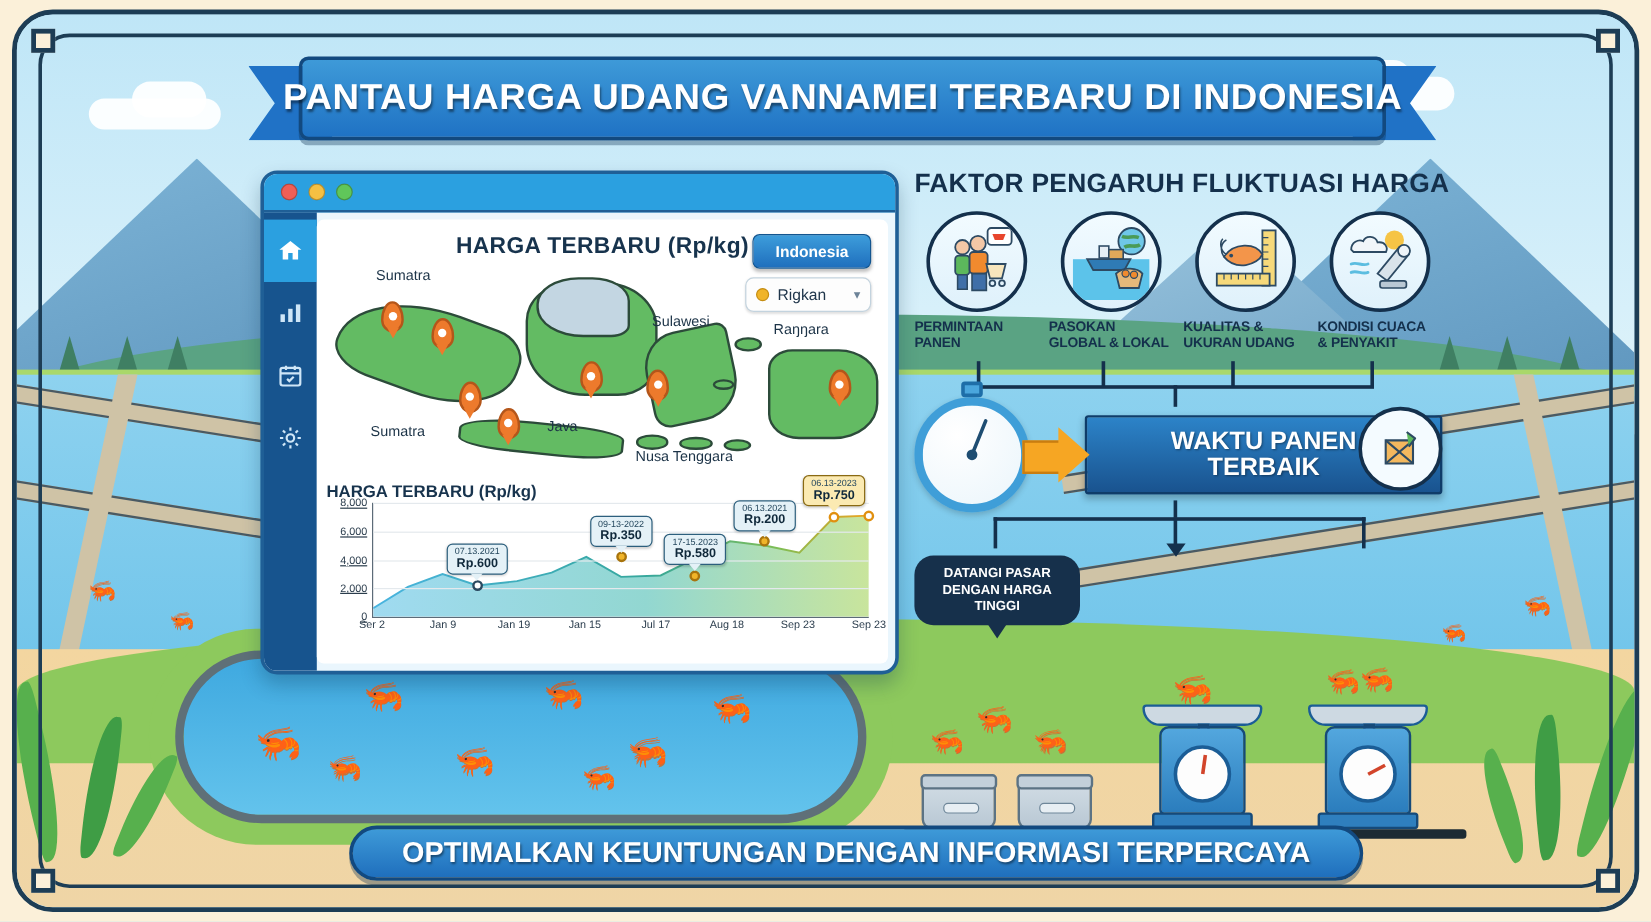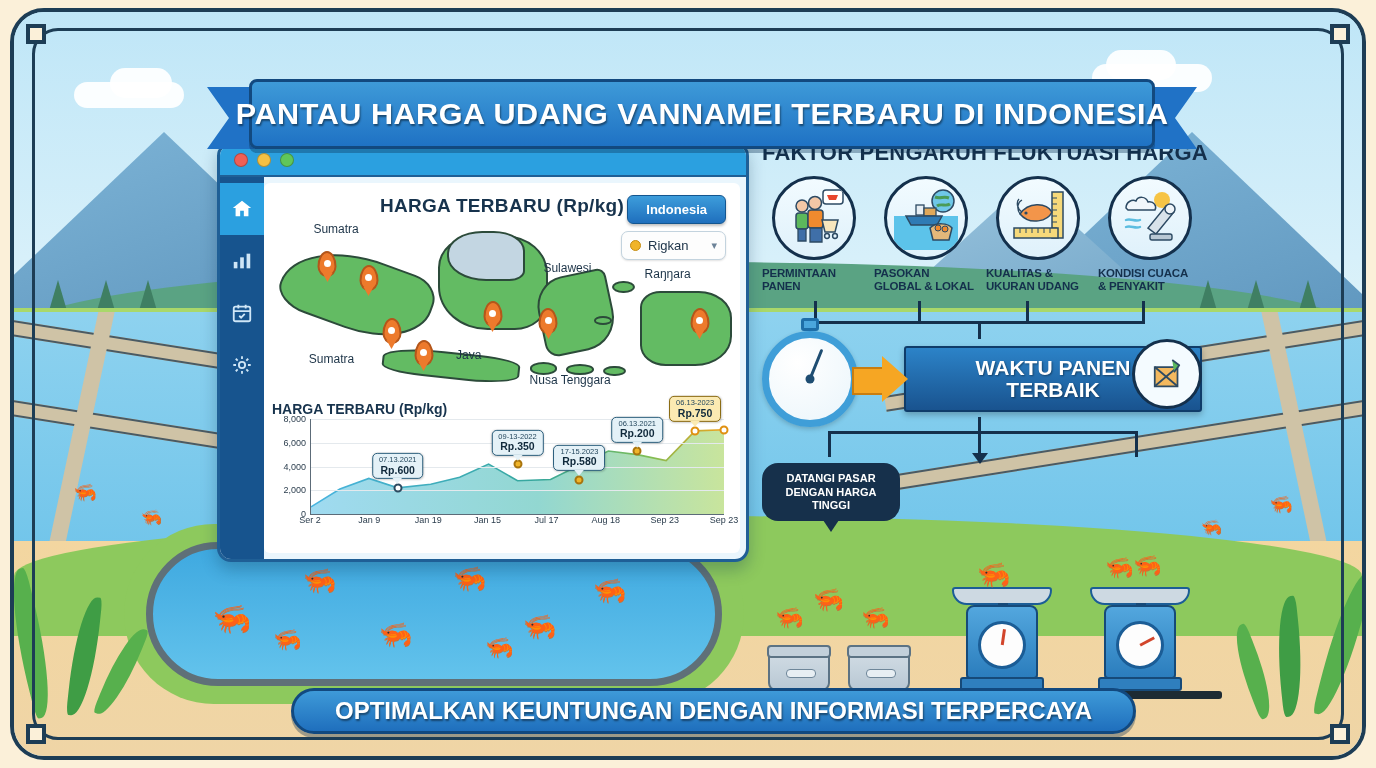--- a/index.html
+++ b/index.html
@@ -72,21 +72,21 @@
   .shrimp{
     position:absolute; font-size:26px; color:#f09a57; transform:rotate(-8deg);
     text-shadow:0 1px 0 #c4733a;
   }
   .leaf{
     position:absolute; background:#57b04d; border-radius:80% 10% 80% 10%;
     transform-origin:bottom center;
   }
 
   
-  .ribbon-wrap{ position:absolute; left:193px; top:35px; width:990px; height:80px; z-index:30;margin-top:32px;}
+  .ribbon-wrap{ position:absolute; left:193px; top:35px; width:990px; height:80px; z-index:30;}
   .ribbon-tailL,.ribbon-tailR{
     position:absolute; top:8px; width:70px; height:62px; background:#2072c6;
   }
   .ribbon-tailL{ left:0; clip-path:polygon(0 0,100% 0,100% 100%,0 100%,22px 50%); }
   .ribbon-tailR{ right:0; clip-path:polygon(0 0,100% 0,calc(100% - 22px) 50%,100% 100%,0 100%); }
   .ribbon{
     position:absolute; left:42px; right:42px; top:0; height:70px;
     background:linear-gradient(#3e9ad8,#1f72c4);
     border:3px solid #12497f; border-radius:8px;
     display:flex; align-items:center; justify-content:center;
@@ -161,21 +161,21 @@
     border-top:9px solid #ed7a2c; transform:translateX(-50%);
   }
 
   
   .chart-panel{ position:absolute; left:0; right:0; top:212px; bottom:0; padding:6px 10px 4px 8px; }
   .chart-title{ font-size:14px; font-weight:bold; color:#17334d; margin-bottom:2px;}
   .plot{ position:relative; height:96px; margin-left:38px; margin-right:6px;
          border-left:1.5px solid #5c6b78; border-bottom:1.5px solid #5c6b78; }
   .gl{ position:absolute; left:0; right:0; height:1px; background:#e4e9ed; }
   .ytick{ position:absolute; right:calc(100% + 5px); font-size:9px; color:#2b3d4d;
-          transform:translateY(-50%); white-space:nowrap; }
+          transform:translateY(-50%); white-space:nowrap;text-decoration:underline; }
   .xtick{ position:absolute; top:calc(100% + 4px); font-size:9px; color:#2b3d4d;
           transform:translateX(-50%); white-space:nowrap; }
   .dotpt{
     position:absolute; width:9px;height:9px;border-radius:50%;
     border:2px solid #2c4a60; background:#fff; transform:translate(-50%,50%);
   }
   .dotpt.gold{ background:#f0b429; border-color:#a8740d; }
   .dotpt.hollow{ background:#fff; border-color:#e09010; }
   .tip{
     position:absolute; transform:translate(-50%,-100%);

